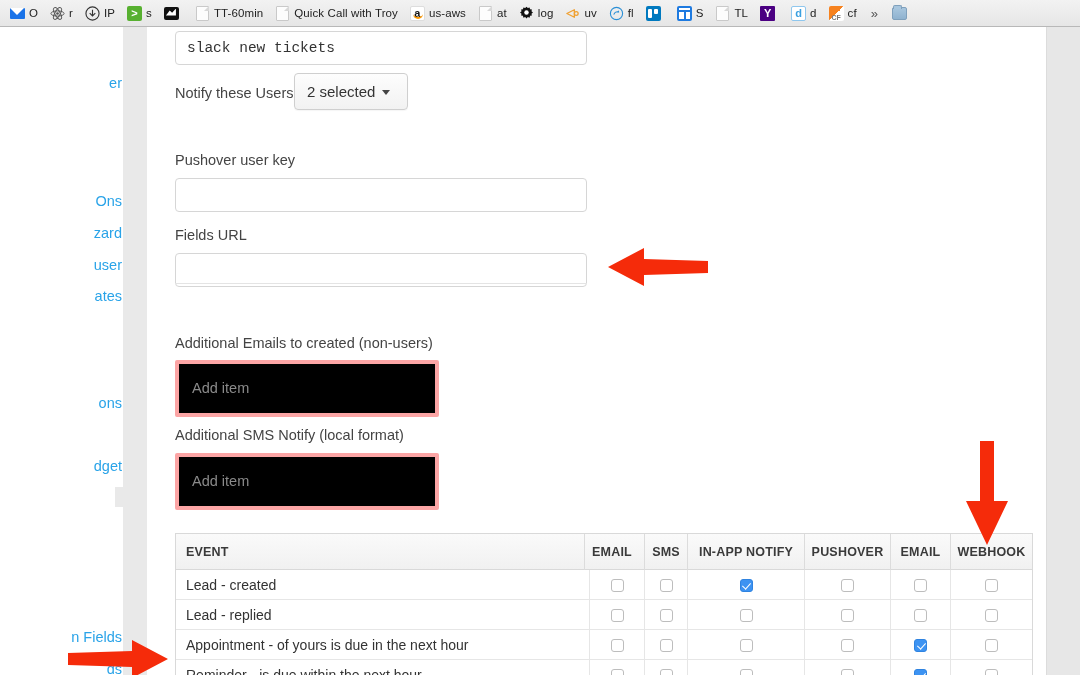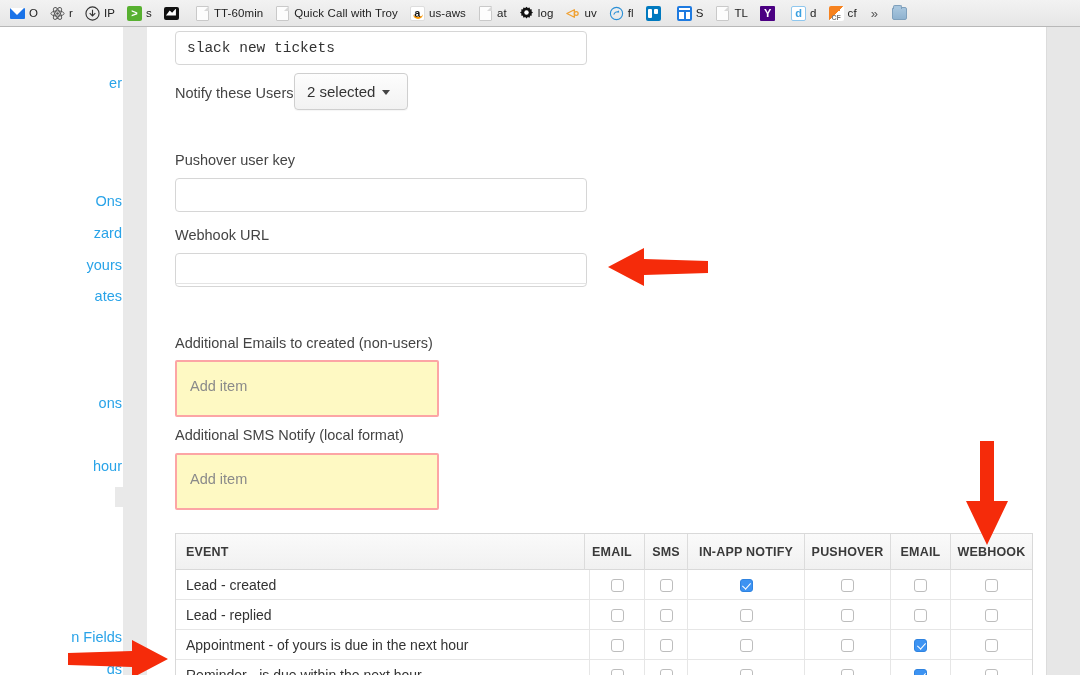--- a/index.html
+++ b/index.html
@@ -239,22 +239,22 @@
   }
   .caret {
     width: 0; height: 0;
     border-left: 4px solid transparent;
     border-right: 4px solid transparent;
     border-top: 5px solid #444;
     margin-top: 2px;
   }
   .tagbox {
     position: absolute;
-    background: #fef9c3;
-    border: 2px solid #fca5a5;
+    background: #000000;
+    border: 4px solid #fca5a5;
     border-radius: 2px;
   }
   .tagbox .ph {
     position: absolute;
     top: 16px; left: 13px;
     font-size: 14.5px;
     color: #8a8a8a;
   }
   .hr {
     position: absolute;
@@ -474,24 +474,24 @@
       </span>
   </div>
 </div>
 
 <div class="page">
 
   <div class="sidebar">
     <div class="side-link" style="top:48px">er</div>
     <div class="side-link" style="top:166px">Ons</div>
     <div class="side-link" style="top:198px">zard</div>
-    <div class="side-link" style="top:230px">yours</div>
+    <div class="side-link" style="top:230px">user</div>
     <div class="side-link" style="top:261px">ates</div>
     <div class="side-link" style="top:368px">ons</div>
-    <div class="side-link" style="top:431px">hour</div>
+    <div class="side-link" style="top:431px">dget</div>
     <div class="side-active" style="top:460px"></div>
     <div class="side-link" style="top:602px">n Fields</div>
     <div class="side-link" style="top:634px">ds</div>
   </div>
 
   <div class="gutter"></div>
   <div class="outer-right"></div>
 
   <div class="content">
 
@@ -499,21 +499,21 @@
 
     <div class="fld-label" style="left:28px; top:58px;">Notify these Users</div>
     <div class="dropdown" style="left:147px; top:46px; width:114px; height:37px;">
       <span>2 selected</span>
       <span class="caret"></span>
     </div>
 
     <div class="fld-label" style="left:28px; top:125px;">Pushover user key</div>
     <div class="txtinput" style="left:28px; top:151px; width:412px; height:34px;"></div>
 
-    <div class="fld-label" style="left:28px; top:200px;">Webhook URL</div>
+    <div class="fld-label" style="left:28px; top:200px;">Fields URL</div>
     <div class="txtinput" style="left:28px; top:226px; width:412px; height:34px;"></div>
 
     <div class="hr" style="left:28px; top:256px; width:412px;"></div>
 
     <div class="fld-label" style="left:28px; top:308px;">Additional Emails to created (non-users)</div>
     <div class="tagbox" style="left:28px; top:333px; width:264px; height:57px;">
       <span class="ph">Add item</span>
     </div>
 
     <div class="fld-label" style="left:28px; top:400px;">Additional SMS Notify (local format)</div>

